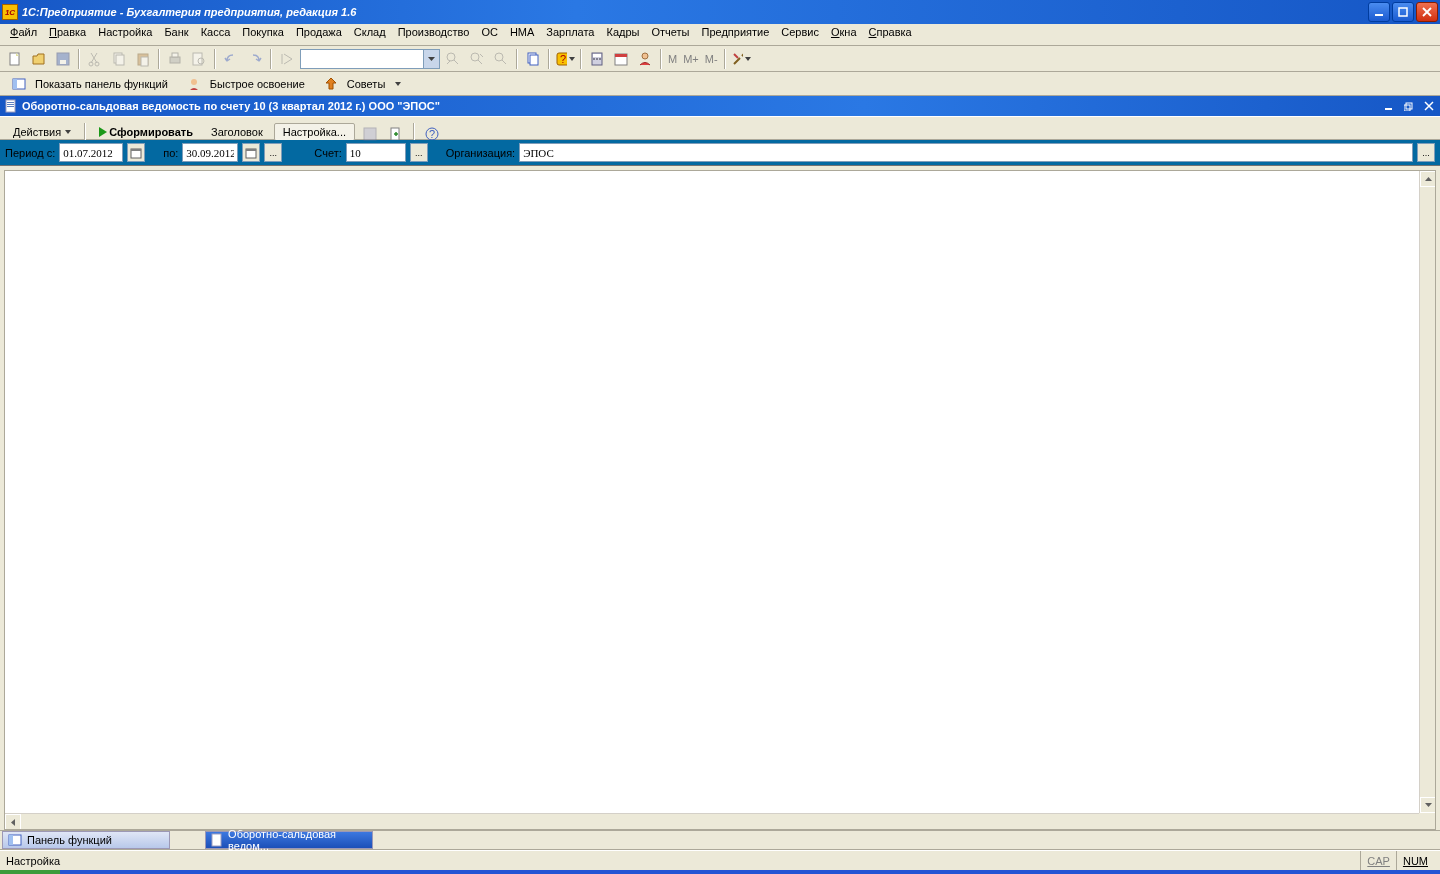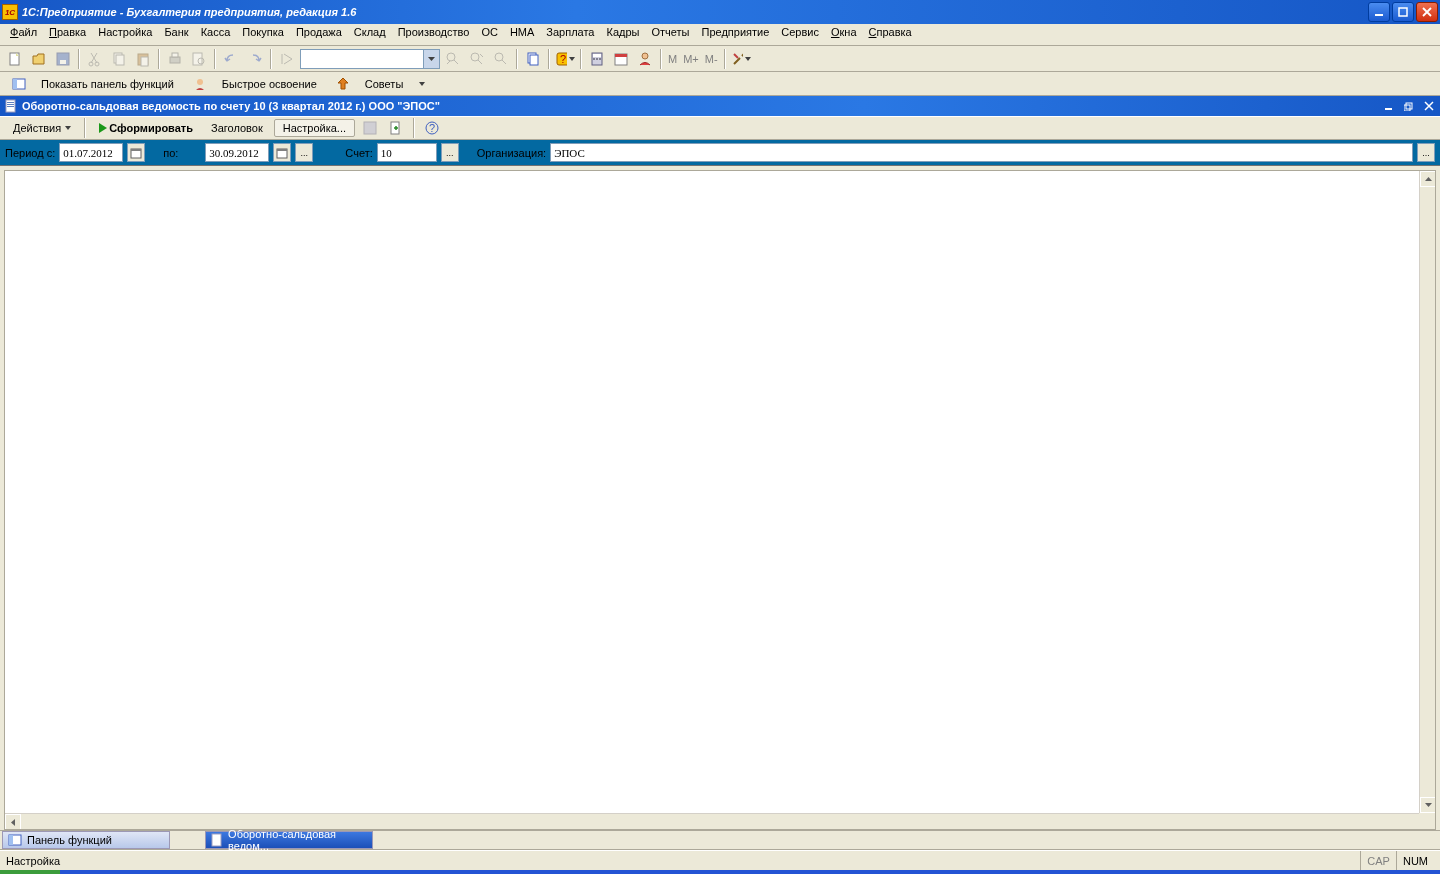--- a/index.html
+++ b/index.html
@@ -23,32 +23,32 @@
 .toolbar { height:26px; background:#ece9d8; border-bottom:1px solid #aca899; display:flex; align-items:center; padding:0 4px; gap:2px; }
 .tbtn { width:22px; height:22px; border:1px solid transparent; display:flex; align-items:center; justify-content:center; cursor:pointer; border-radius:2px; }
 .tbtn.disabled { opacity:.45; cursor:default; }
 .tsep { width:2px; height:20px; border-left:1px solid #aca899; border-right:1px solid #fff; margin:0 2px; }
 .combo { width:140px; height:20px; border:1px solid #7f9db9; background:#fff; display:flex; align-items:center; }
 .combo .arrow { width:16px; height:18px; background:#c8d6ea; display:flex; align-items:center; justify-content:center; border-left:1px solid #7f9db9; margin-left:auto; }
 .ttxt { color:#808080; font-size:11px; padding:0 2px; }
 
 
 .toolbar2 { height:24px; background:#ece9d8; border-bottom:1px solid #aca899; display:flex; align-items:center; padding:0 6px; gap:8px; }
-.txtbtn { display:flex; align-items:center; gap:14px; padding:2px 4px; cursor:pointer; border:1px solid transparent; border-radius:2px; }
+.txtbtn { display:flex; align-items:center; gap:8px; padding:2px 4px; cursor:pointer; border:1px solid transparent; border-radius:2px; }
 .smicon { width:16px; height:16px; display:flex; align-items:center; justify-content:center; }
 
 
 .docbar { height:20px; background:linear-gradient(to right,#1657c6,#2a78e4 60%,#1657c6); display:flex; align-items:center; color:#fff; font-weight:bold; padding:0 4px; }
 .docbar .docicon { width:14px; height:14px; margin-right:4px; display:flex; align-items:center; justify-content:center; }
 .docbar .doctitle { flex:1; white-space:nowrap; overflow:hidden; }
 .docbar .docctrls { display:flex; gap:6px; font-weight:normal; }
 .docctrl { width:14px; height:14px; cursor:pointer; display:flex; align-items:center; justify-content:center; }
 
 
-.doctoolbar { height:24px; background:#ece9d8; border-top:1px solid #fff; border-bottom:1px solid #aca899; display:flex; align-items:center; padding:0 6px; gap:4px; }
+.doctoolbar { height:24px; background:#ece9d8; border-top:1px solid #fff; border-bottom:1px solid #aca899; display:flex; align-items:flex-start; padding:6px 6px; gap:4px; }
 .doctoolbar .actbtn { display:flex; align-items:center; gap:2px; padding:2px 6px; cursor:pointer; border:1px solid transparent; border-radius:2px; }
 .doctoolbar .green-play { width:0; height:0; border-top:5px solid transparent; border-bottom:5px solid transparent; border-left:8px solid #1a9818; }
 .doctoolbar .bold { font-weight:bold; }
 .doctoolbar .boxed { border:1px solid #aca899; padding:2px 8px; background:#f4f2e8; }
 
 
 .params { height:26px; background:#0369a1; display:flex; align-items:center; padding:0 5px; gap:4px; border-bottom:1px solid #737373; }
 .params label { white-space:nowrap; }
 .inp { height:19px; border:1px solid #7f9db9; background:#fff; padding:0 3px; font-family:Tahoma; font-size:11px; }
 .calbtn, .dotbtn { width:18px; height:19px; border:1px solid #7f9db9; background:#ece9d8; display:flex; align-items:center; justify-content:center; cursor:pointer; font-size:9px; }
@@ -65,21 +65,21 @@
 .scorner { position:absolute; right:0; bottom:0; width:16px; height:16px; background:#ece9d8; }
 
 
 .wndtabs { height:20px; background:#ece9d8; border-top:1px solid #aca899; display:flex; align-items:stretch; padding:0 2px; gap:0; border-bottom:1px solid #aca899;}
 .wtab { display:flex; align-items:center; gap:4px; padding:0 10px 0 4px; border:1px solid #9c98b5; background:linear-gradient(#e0e6f6,#b8c8ea); cursor:pointer; width:168px;}
 .wtab.active { background:linear-gradient(#3c78e0,#1c50b8); color:#fff;margin-left:35px; }
 
 
 .statusbar { height:20px; background:#ece9d8; border-top:1px solid #fff; display:flex; align-items:center; padding:0 6px; }
 .statusbar .stext { flex:1; }
-.statusbar .cell { border-left:1px solid #aca899; padding:0 6px; color:#808080; height:100%; display:flex; align-items:center; }
+.statusbar .cell { border-left:1px solid #aca899; padding:0 6px; color:#808080; height:100%; display:flex; align-items:center;text-decoration:underline; }
 .statusbar .cell.on { color:#000; }
 
 
 .winstrip { height:4px; background:linear-gradient(to right,#3c9c3c 0,#3c9c3c 60px,#2454d4 60px,#2454d4 100%); }
 
 svg { display:block; }
 .drop-arrow { width:0;height:0;border-left:3px solid transparent;border-right:3px solid transparent;border-top:4px solid #404040;display:inline-block;margin-left:2px;vertical-align:middle;}
 </style>
 </head>
 <body>
@@ -373,21 +373,21 @@
   <label>Период с:</label>
   <input class="inp" style="width: 64px;" value="01.07.2012">
   <div class="calbtn">
       <svg width="12" height="12">
         <rect x="1" y="2" width="10" height="9" fill="#fff" stroke="#606060"></rect>
         <rect x="1" y="2" width="10" height="2" fill="#808080"></rect>
       </svg>
     </div>
   <div class="spacer"></div>
   <label>по:</label>
-  <input class="inp" style="width: 64px; margin-left: 23px;" value="30.09.2012">
+  <input class="inp" style="width: 56px;" value="30.09.2012">
   <div class="calbtn">
       <svg width="12" height="12">
         <rect x="1" y="2" width="10" height="9" fill="#fff" stroke="#606060"></rect>
         <rect x="1" y="2" width="10" height="2" fill="#808080"></rect>
       </svg>
     </div>
   <div class="dotbtn">...</div>
   <div style="width:24px"></div>
   <label>Счет:</label>
   <input class="inp" style="width: 60px;" value="10">

